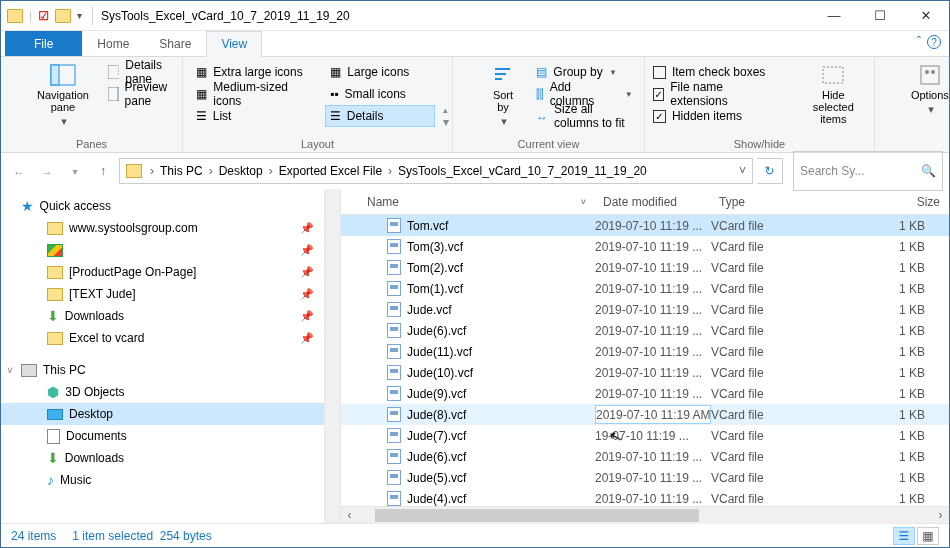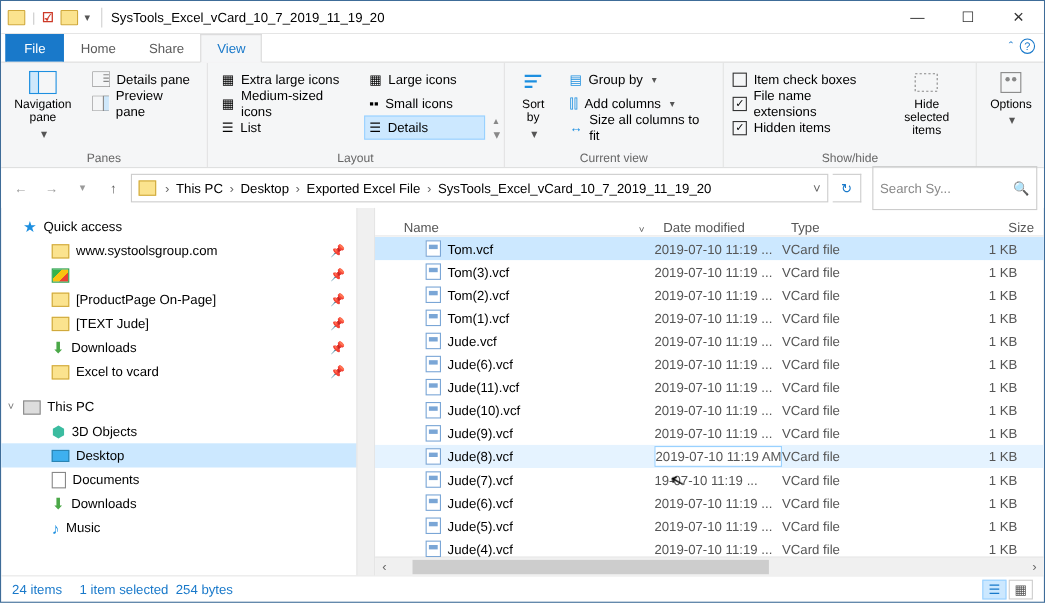--- a/index.html
+++ b/index.html
@@ -7,29 +7,29 @@
 .titlebar { height: 30px; display: flex; align-items: center; background: #fff; border-bottom: 1px solid #e5e5e5; }
 .titlebar .qat { display: flex; align-items: center; gap: 6px; padding: 0 6px; }
 .titlebar .qat .folder-ico { width: 16px; height: 14px; background:#fbe38e; border:1px solid #d0a93c; border-radius:1px; }
 .titlebar .qat .check-ico { color:#cd3927; font-weight:bold; }
 .titlebar .qat .folder2-ico { width: 16px; height: 14px; background:#fbe38e; border:1px solid #d0a93c; border-radius:1px; }
 .titlebar .sep { width:1px; height:18px; background:#d0d0d0; margin:0 4px; }
 .titlebar .title { flex:0 0 auto; padding-left:4px; color:#000; }
 .titlebar .spacer { flex:1; }
 .titlebar .wbtn { width: 46px; height:30px; display:flex; align-items:center; justify-content:center; font-size:13px; color:#333; }
 .tabs { height: 26px; display:flex; align-items:flex-end; background:#fff; padding-left:4px; border-bottom:1px solid #dadada; position:relative;}
-.tabs .file { background:#1979ca; color:#fff; padding:5px 16px; font-size:12px; border:1px solid #1979ca; border-bottom:none;}
+.tabs .file { background:#1979ca; color:#fff; padding:5px 28px; font-size:12px; border:1px solid #1979ca; border-bottom:none;}
 .tabs .tab { padding:5px 14px; color:#5a5a5a; border:1px solid transparent; border-bottom:none; }
 .tabs .tab.active { border:1px solid #dadada; border-bottom:1px solid #f5f6f7; background:#f5f6f7; color:#1979ca; position:relative; top:1px;}
 .tabs .help { position:absolute; right:8px; top:4px; display:flex; gap:6px; color:#1979ca; align-items:center; }
 .ribbon { background:#f5f6f7; border-bottom:1px solid #dadada; height:96px; display:flex; }
 .rgroup { border-right:1px solid #e3e3e3; padding:4px 8px 2px 8px; display:flex; flex-direction:column; justify-content:space-between;}
 .rgroup .body { flex:1; display:flex; gap:10px; align-items:flex-start;}
 .rgroup .label { text-align:center; font-size:11px; color:#666; padding-top:2px;}
-.vstack { display:flex; flex-direction:column; gap:2px; justify-content:center; align-items:center; padding:2px 4px;}
+.vstack { display:flex; flex-direction:column; gap:2px; justify-content:center; align-items:center; padding:2px 4px;margin-left:24px;}
 .vstack .ico { width:28px; height:24px; display:flex; align-items:center; justify-content:center;}
 .vstack span { font-size:11px; text-align:center; }
 .opt { display:flex; align-items:center; gap:6px; padding:2px 4px; height:22px; border:1px solid transparent;}
 .opt.selected { background:#cce8ff; border:1px solid #99d1ff; }
 .col { display:flex; flex-direction:column; gap:0;}
 .chk { display:flex; align-items:center; gap:6px; padding:2px 0; height:22px;}
 .chk .box { width:13px; height:13px; border:1px solid #333; display:flex; align-items:center; justify-content:center; font-size:10px;}
 .addrbar { height:36px; display:flex; align-items:center; gap:4px; padding:4px 6px; background:#fff;}
 .addrbar .navbtn { width:24px; height:24px; display:flex; align-items:center; justify-content:center; color:#9a9a9a; border-radius:2px;}
 .addrbar .navbtn.enabled { color:#555; }
@@ -52,21 +52,21 @@
 .nav .ico-pc { width:16px; height:13px; background:#ddd; border:1px solid #888;}
 .nav .ico-desktop { width:16px; height:11px; background:#3eb0ef; border:1px solid #2b84b3;}
 .nav .ico-doc { width:13px; height:15px; background:#fff; border:1px solid #888;}
 .nav .ico-down { color:#4ba848; font-size:14px;}
 .nav .ico-music { color:#1d8fe0; font-size:14px;}
 .nav .ico-3d { color:#3bbca0; font-size:14px;}
 .nav .ico-drive { width:16px; height:13px; border:1px solid #27a04a; background:linear-gradient(135deg,#34b44a 33%,#fac30f 33% 66%,#eb4132 66%);}
 .nav .caret { position:absolute; left:6px; color:#777; font-size:10px;}
 .content { flex:1; display:flex; flex-direction:column; min-width:0; position:relative;}
 .ch { display:flex; height:26px; align-items:center; border-bottom:1px solid #e5e5e5; color:#555; padding-left:18px;}
-.ch .c { padding:0 8px; display:flex; align-items:flex-end; gap:6px; border-right:1px solid transparent; height:100%;}
+.ch .c { padding:0 8px; display:flex; align-items:center; gap:6px; border-right:1px solid transparent; height:100%;}
 .c-name { width:236px;} .c-date { width:116px;} .c-type { width:118px;} .c-size { flex:1; justify-content:flex-end; padding-right:24px;}
 .rows { flex:1; overflow:auto;}
 .row { display:flex; height:21px; align-items:center; padding-left:18px;}
 .row.selected { background:#cce8ff;}
 .row.hover { background:#e5f3ff;}
 .row .c-name { display:flex; align-items:center; gap:6px;padding-left:28px;}
 .row .vcf-ico { width:14px; height:15px; background:#fff; border:1px solid #7aa6d6; position:relative;}
 .row .vcf-ico::after { content:""; position:absolute; top:3px; left:2px; right:2px; height:4px; background:#7aa6d6;}
 .row .c-date { color:#555; white-space:nowrap; overflow:hidden; text-overflow:ellipsis;}
 .row.hover .c-date { border:1px solid #99d1ff; background:#fff; height:19px; display:flex; align-items:center;}

